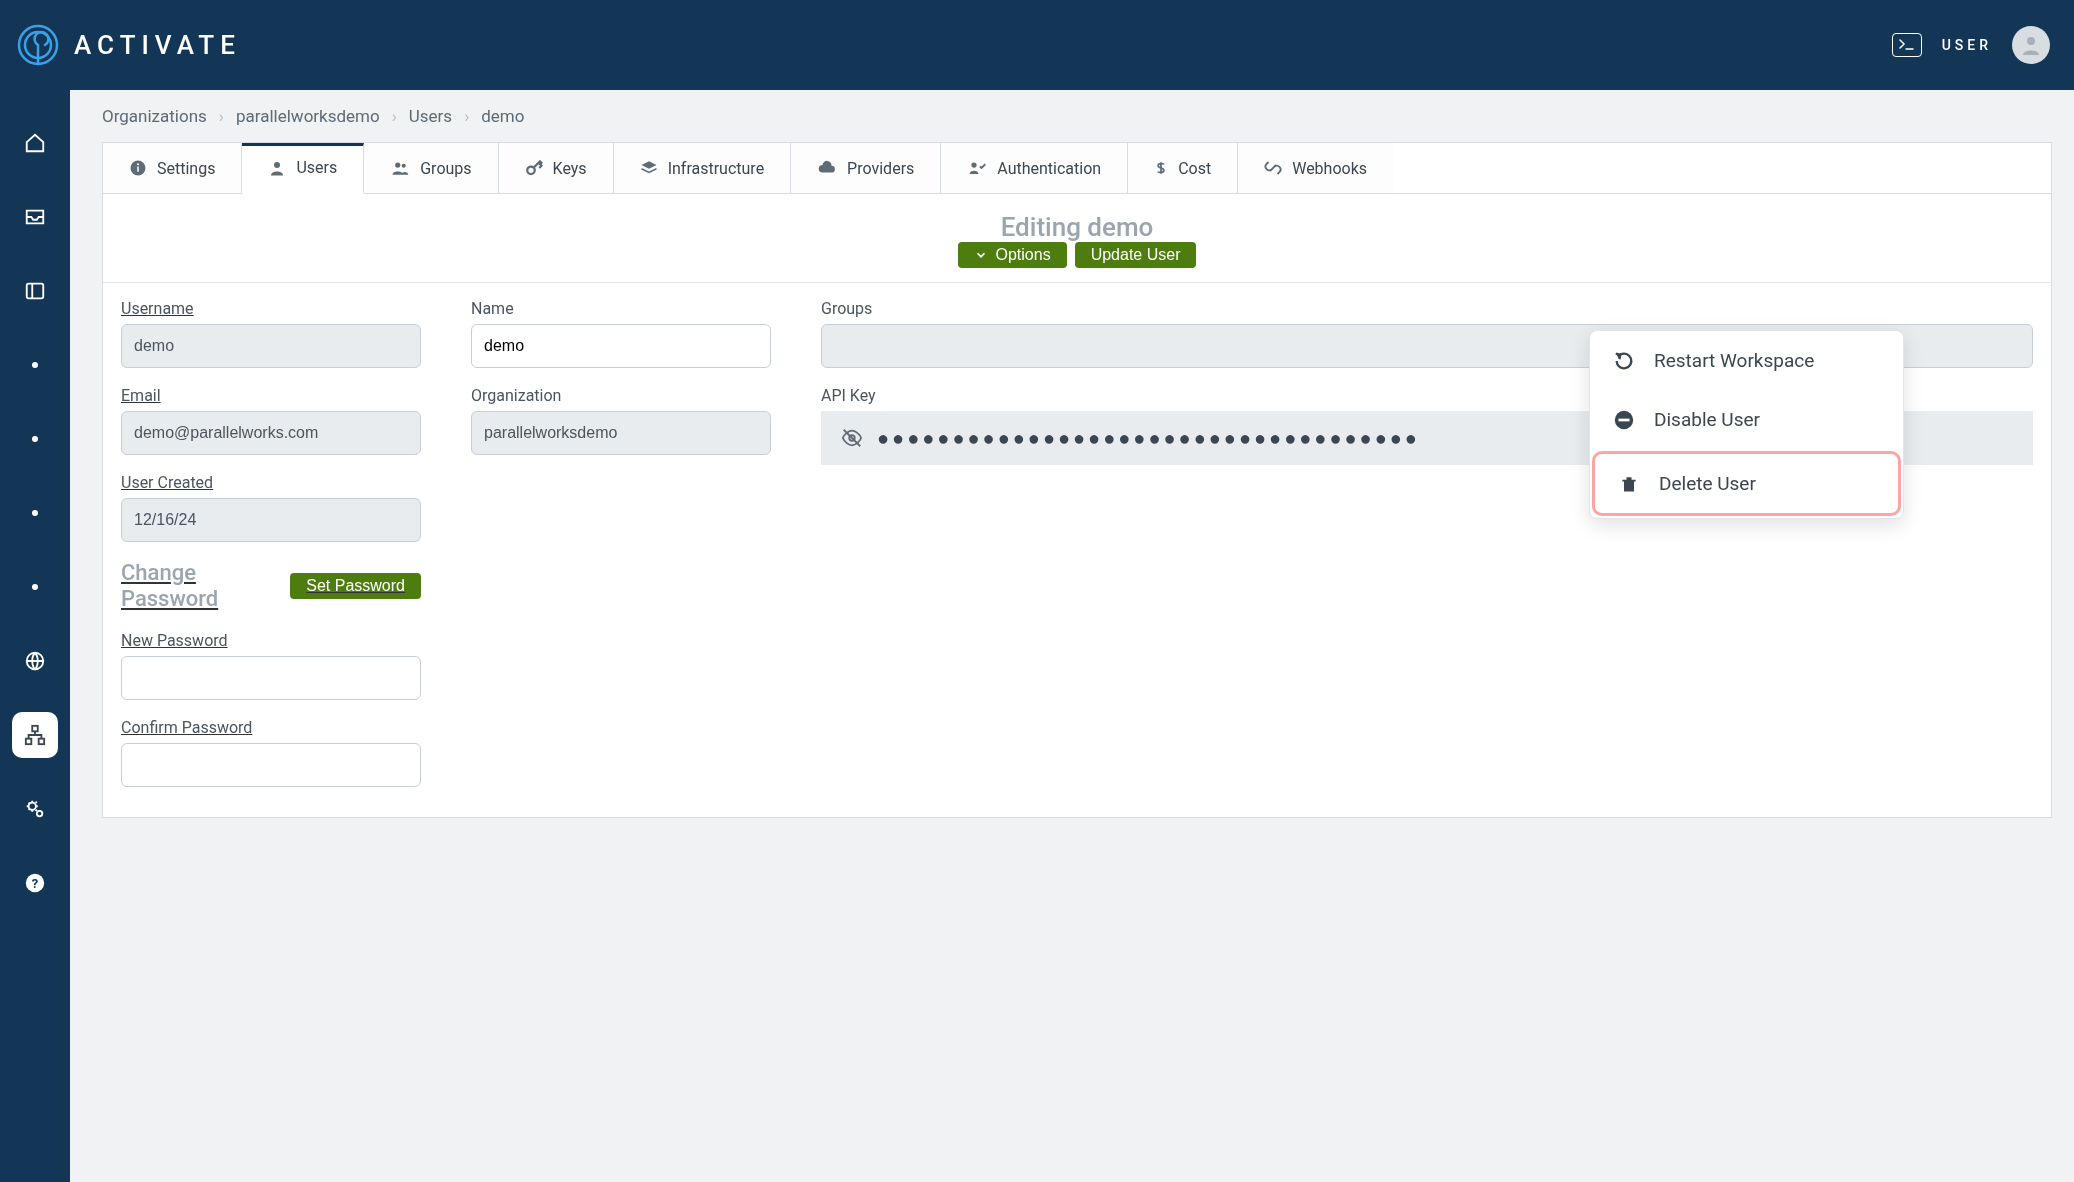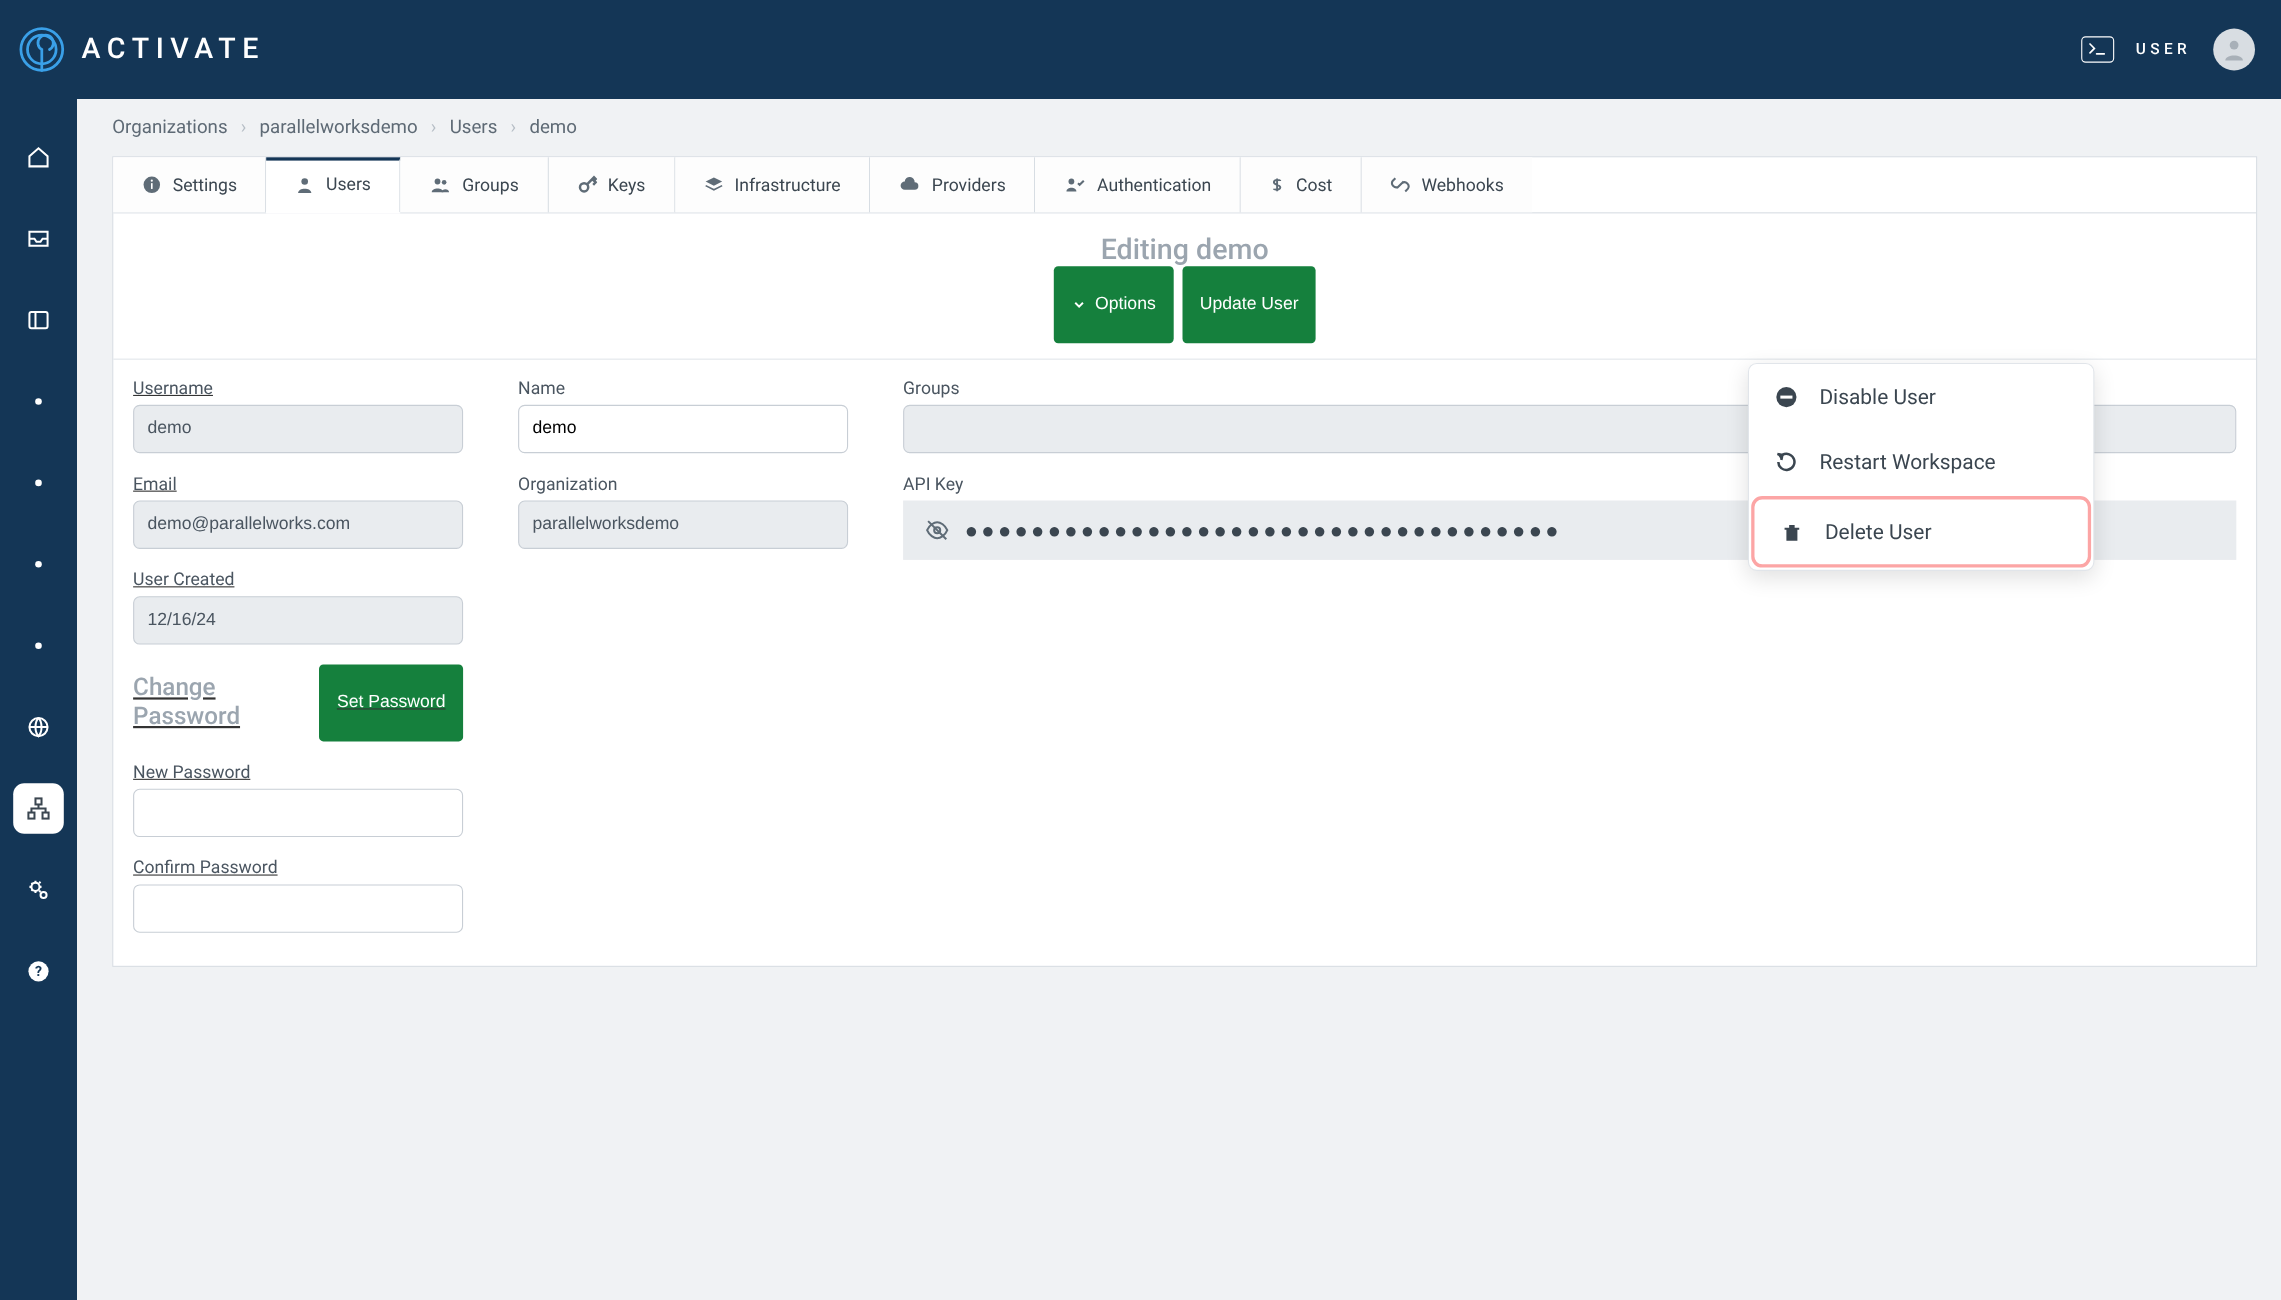--- a/index.html
+++ b/index.html
@@ -26,21 +26,21 @@
 
   .panel { background:#fff; border:1px solid #d7dde3; margin:0 22px 22px 32px; position:relative; }
   .tabs { display:flex; border-bottom:1px solid #d7dde3; }
   .tab { padding:14px 26px; display:flex; align-items:center; gap:10px; border-right:1px solid #d7dde3; font-size:16px; color:#3b4650; cursor:pointer; background:#fdfdfd; }
   .tab:last-child { border-right:none; }
   .tab.active { border-top:3px solid #143656; padding-top:12px; border-bottom:2px solid #fff; margin-bottom:-1px; padding-bottom:15px; background:#fff; }
   .tab .ticon { color:#5f6c77; }
 
   .header-row { display:flex; align-items:center; justify-content:space-between; padding:18px 18px 14px 18px; border-bottom:1px solid #e1e5ea;flex-direction:column; }
   .heading { color:#9ba5af; font-size:26px; font-weight:500; }
-  .btn { background:#15803d; color:#fff; border:none; border-radius:4px; padding:26px 16px; font-size:16px; cursor:pointer; display:inline-flex; align-items:center; gap:8px; }
+  .btn { background:#4d7c0f; color:#fff; border:none; border-radius:4px; padding:4px 16px; font-size:16px; cursor:pointer; display:inline-flex; align-items:center; gap:8px; }
   .btn-group { display:flex; gap:8px; }
 
   .form-area { display:flex; padding:16px 18px 30px 18px; gap:50px; }
   .col { display:flex; flex-direction:column; gap:18px; }
   .col1 { width:300px;text-decoration:underline; }
   .col2 { width:300px; }
   .col3 { flex:1; min-width:300px; }
   .field label { display:block; font-size:16px; color:#4a5560; margin-bottom:6px; }
   .input { width:100%; height:44px; padding:0 12px; font-size:16px; border:1px solid #c8ced5; border-radius:6px; background:#fff; }
   .input.readonly { background:#e9ecef; color:#4a5560; }
@@ -339,35 +339,35 @@
                 <span class="dots">●●●●●●●●●●●●●●●●●●●●●●●●●●●●●●●●●●●●</span>
               </div>
             </div>
           </div>
         </div>
       </div>
 
       <div class="dropdown">
         <div class="dd-item">
           <span class="dd-icon">
+              <svg width="22" height="22" viewBox="0 0 24 24" fill="none" stroke="#3b4650" stroke-width="2.5">
+                <path d="M4 12 A8 8 0 1 0 8 5"></path>
+                <path d="M3 4 L8 5 L7 10" fill="#3b4650"></path>
+              </svg>
+            </span>
+          <span>Restart Workspace</span>
+        </div>
+        <div class="dd-item">
+          <span class="dd-icon">
               <svg width="22" height="22" viewBox="0 0 24 24" fill="#3b4650">
                 <circle cx="12" cy="12" r="10"></circle>
                 <rect x="6" y="10.5" width="12" height="3" fill="#fff"></rect>
               </svg>
             </span>
           <span>Disable User</span>
-        </div>
-        <div class="dd-item">
-          <span class="dd-icon">
-              <svg width="22" height="22" viewBox="0 0 24 24" fill="none" stroke="#3b4650" stroke-width="2.5">
-                <path d="M4 12 A8 8 0 1 0 8 5"></path>
-                <path d="M3 4 L8 5 L7 10" fill="#3b4650"></path>
-              </svg>
-            </span>
-          <span>Restart Workspace</span>
         </div>
         <div class="dd-item highlight">
           <span class="dd-icon">
               <svg width="20" height="22" viewBox="0 0 24 24" fill="#3b4650">
                 <path d="M4 7 H20 V9 H4 Z M6 9 H18 V21 H6 Z M9 4 H15 V7 H9 Z"></path>
               </svg>
             </span>
           <span>Delete User</span>
         </div>
       </div>

